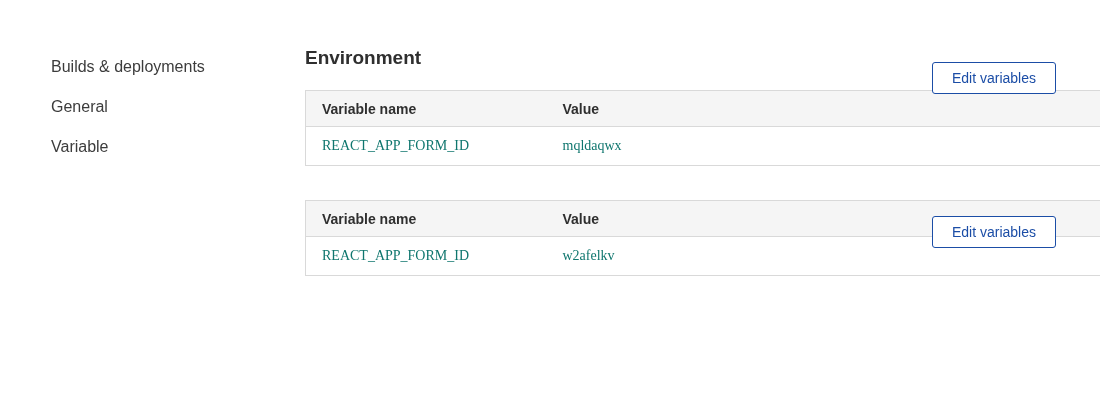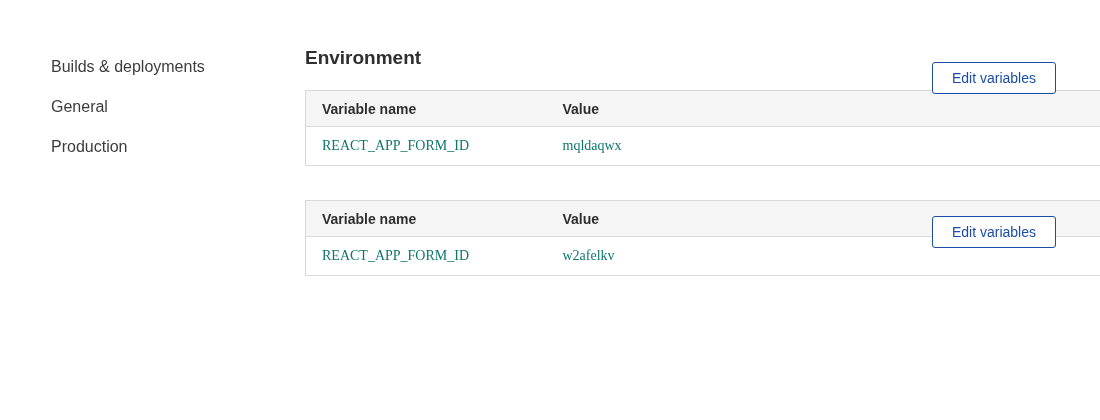--- a/index.html
+++ b/index.html
@@ -64,21 +64,21 @@
     font-size:14px;color:#0f766e;background:#ffffff;
   }
   .col-name{width:241px;}
 </style>
 </head>
 <body>
 
 <nav class="sidebar">
   <div class="nav-item">Builds &amp; deployments</div>
   <div class="nav-item">General</div>
-  <div class="nav-item">Production</div>
+  <div class="nav-item">Variable</div>
 </nav>
 
 <main class="content">
 
   <section class="section">
     <h2 class="section-title">Environment</h2>
     <button class="edit-btn">Edit variables</button>
     <table class="env-table">
       <thead>
         <tr>

